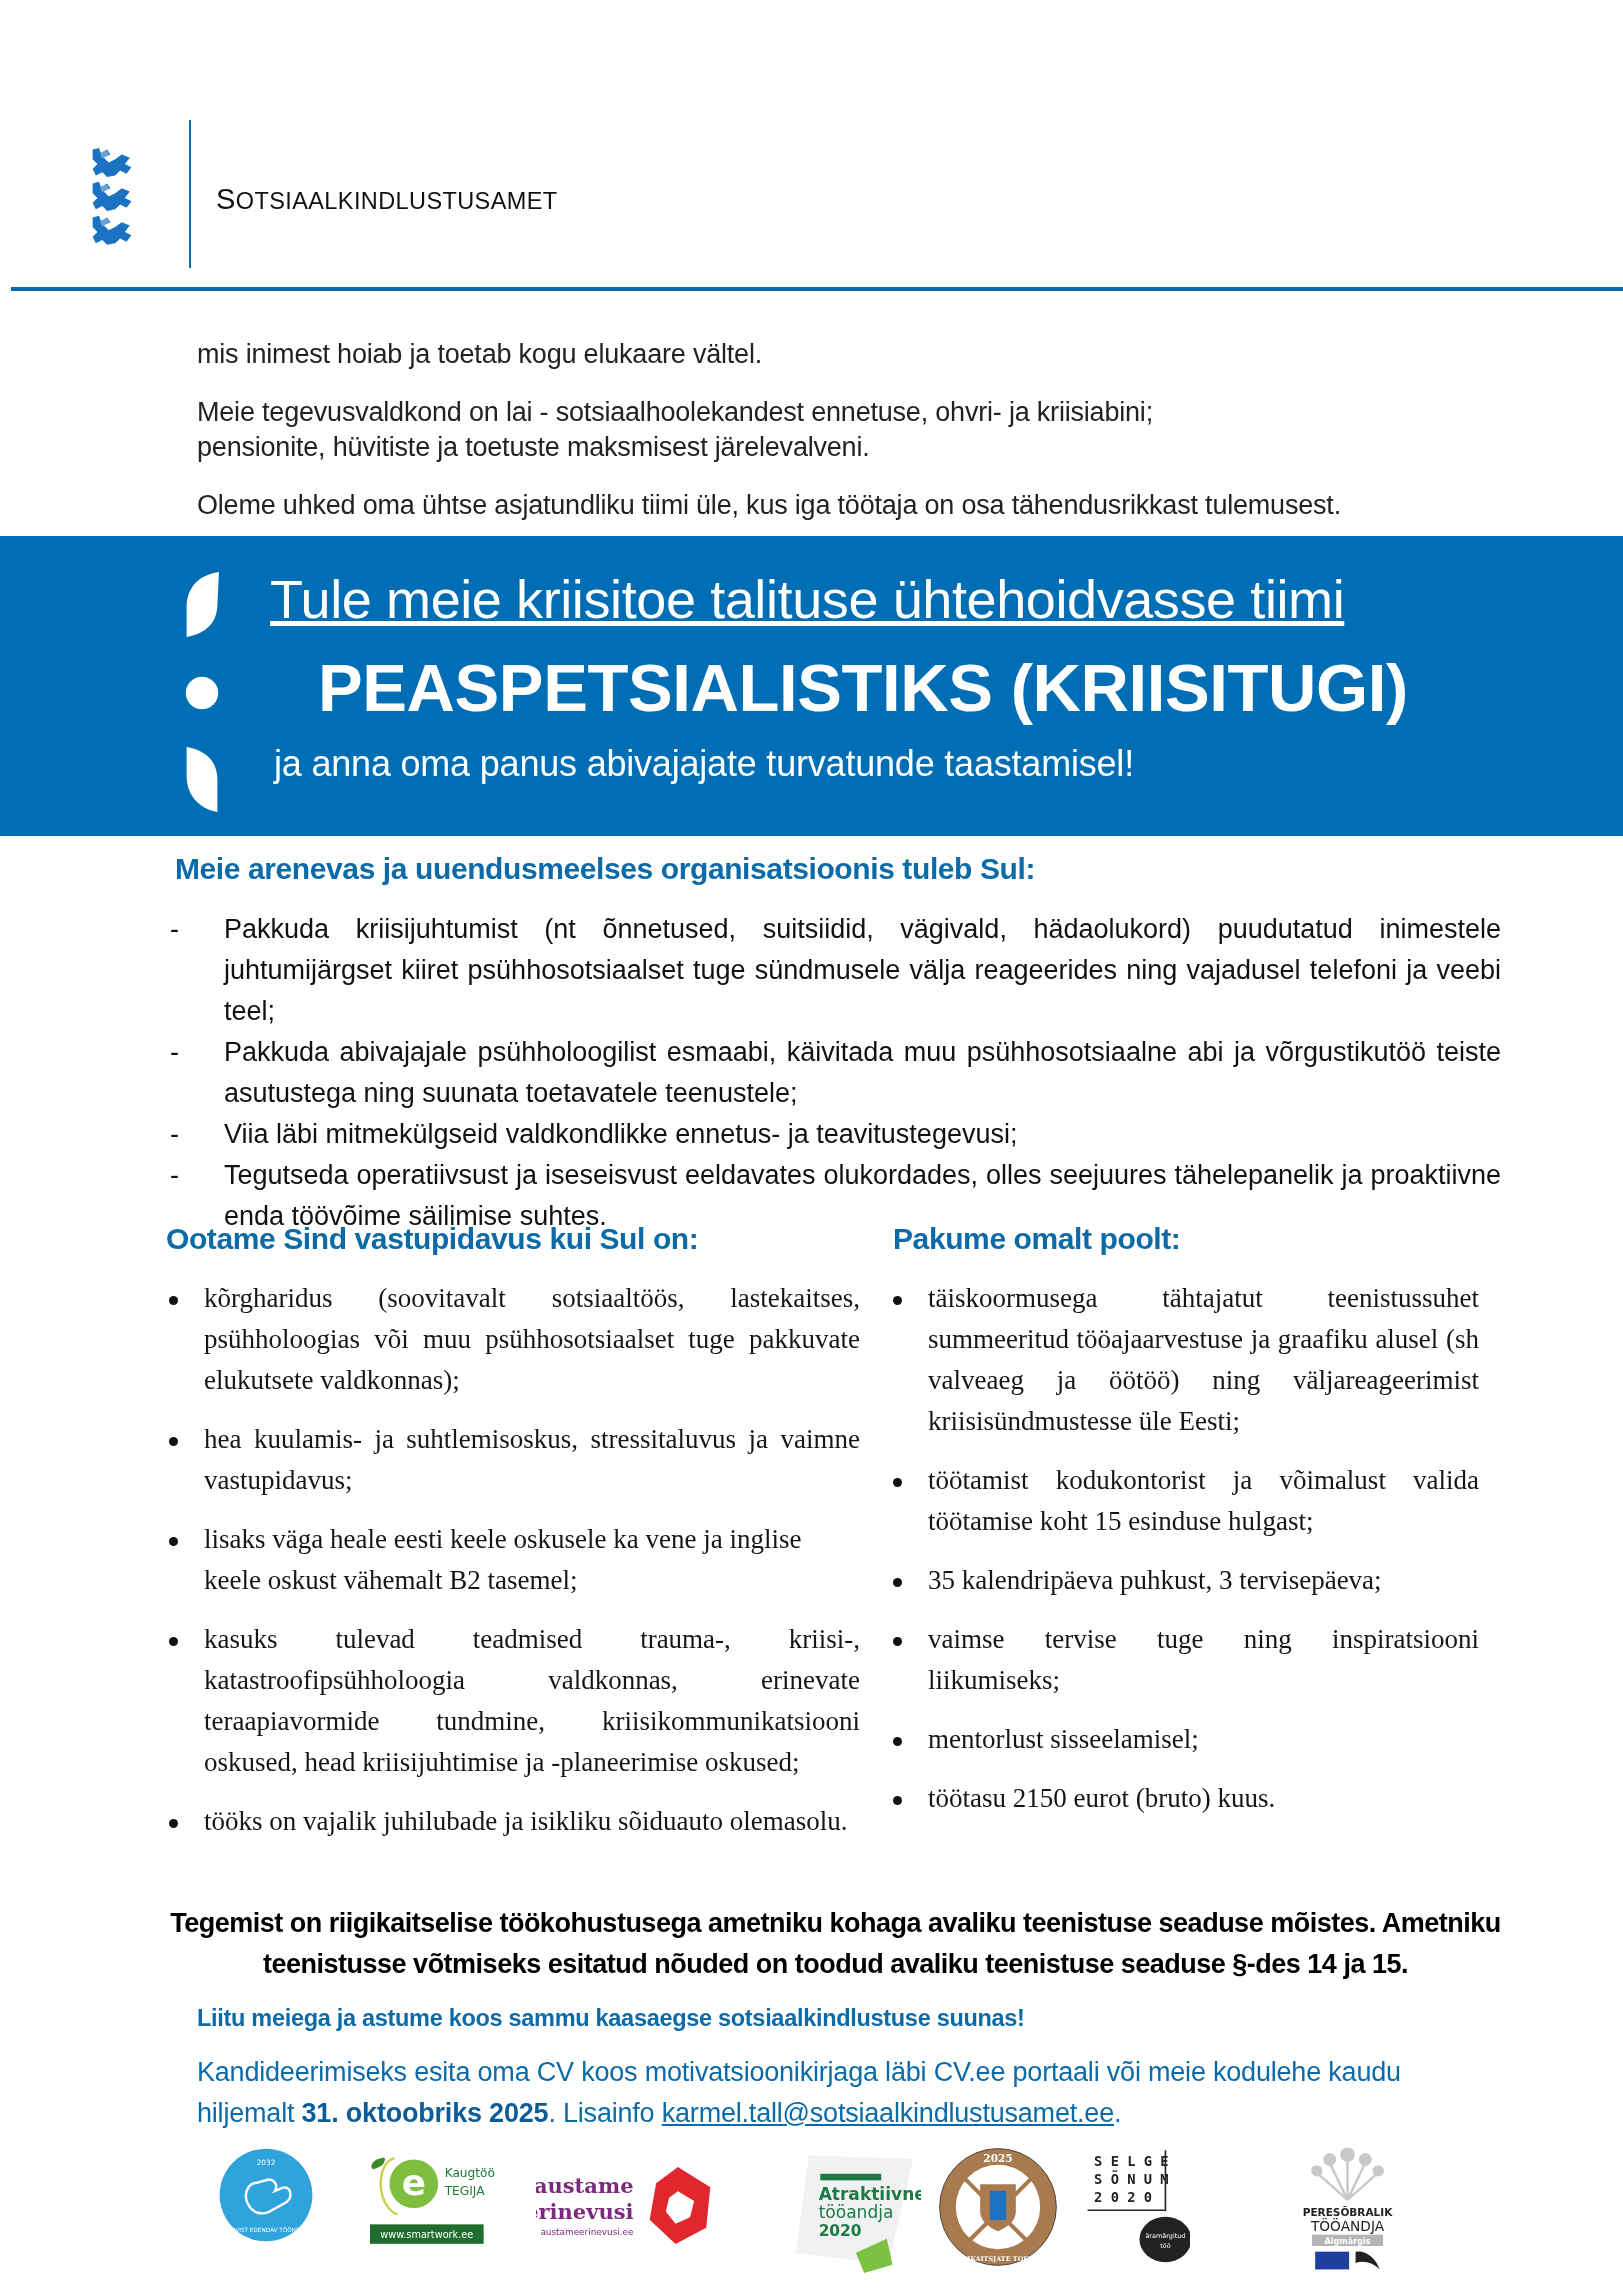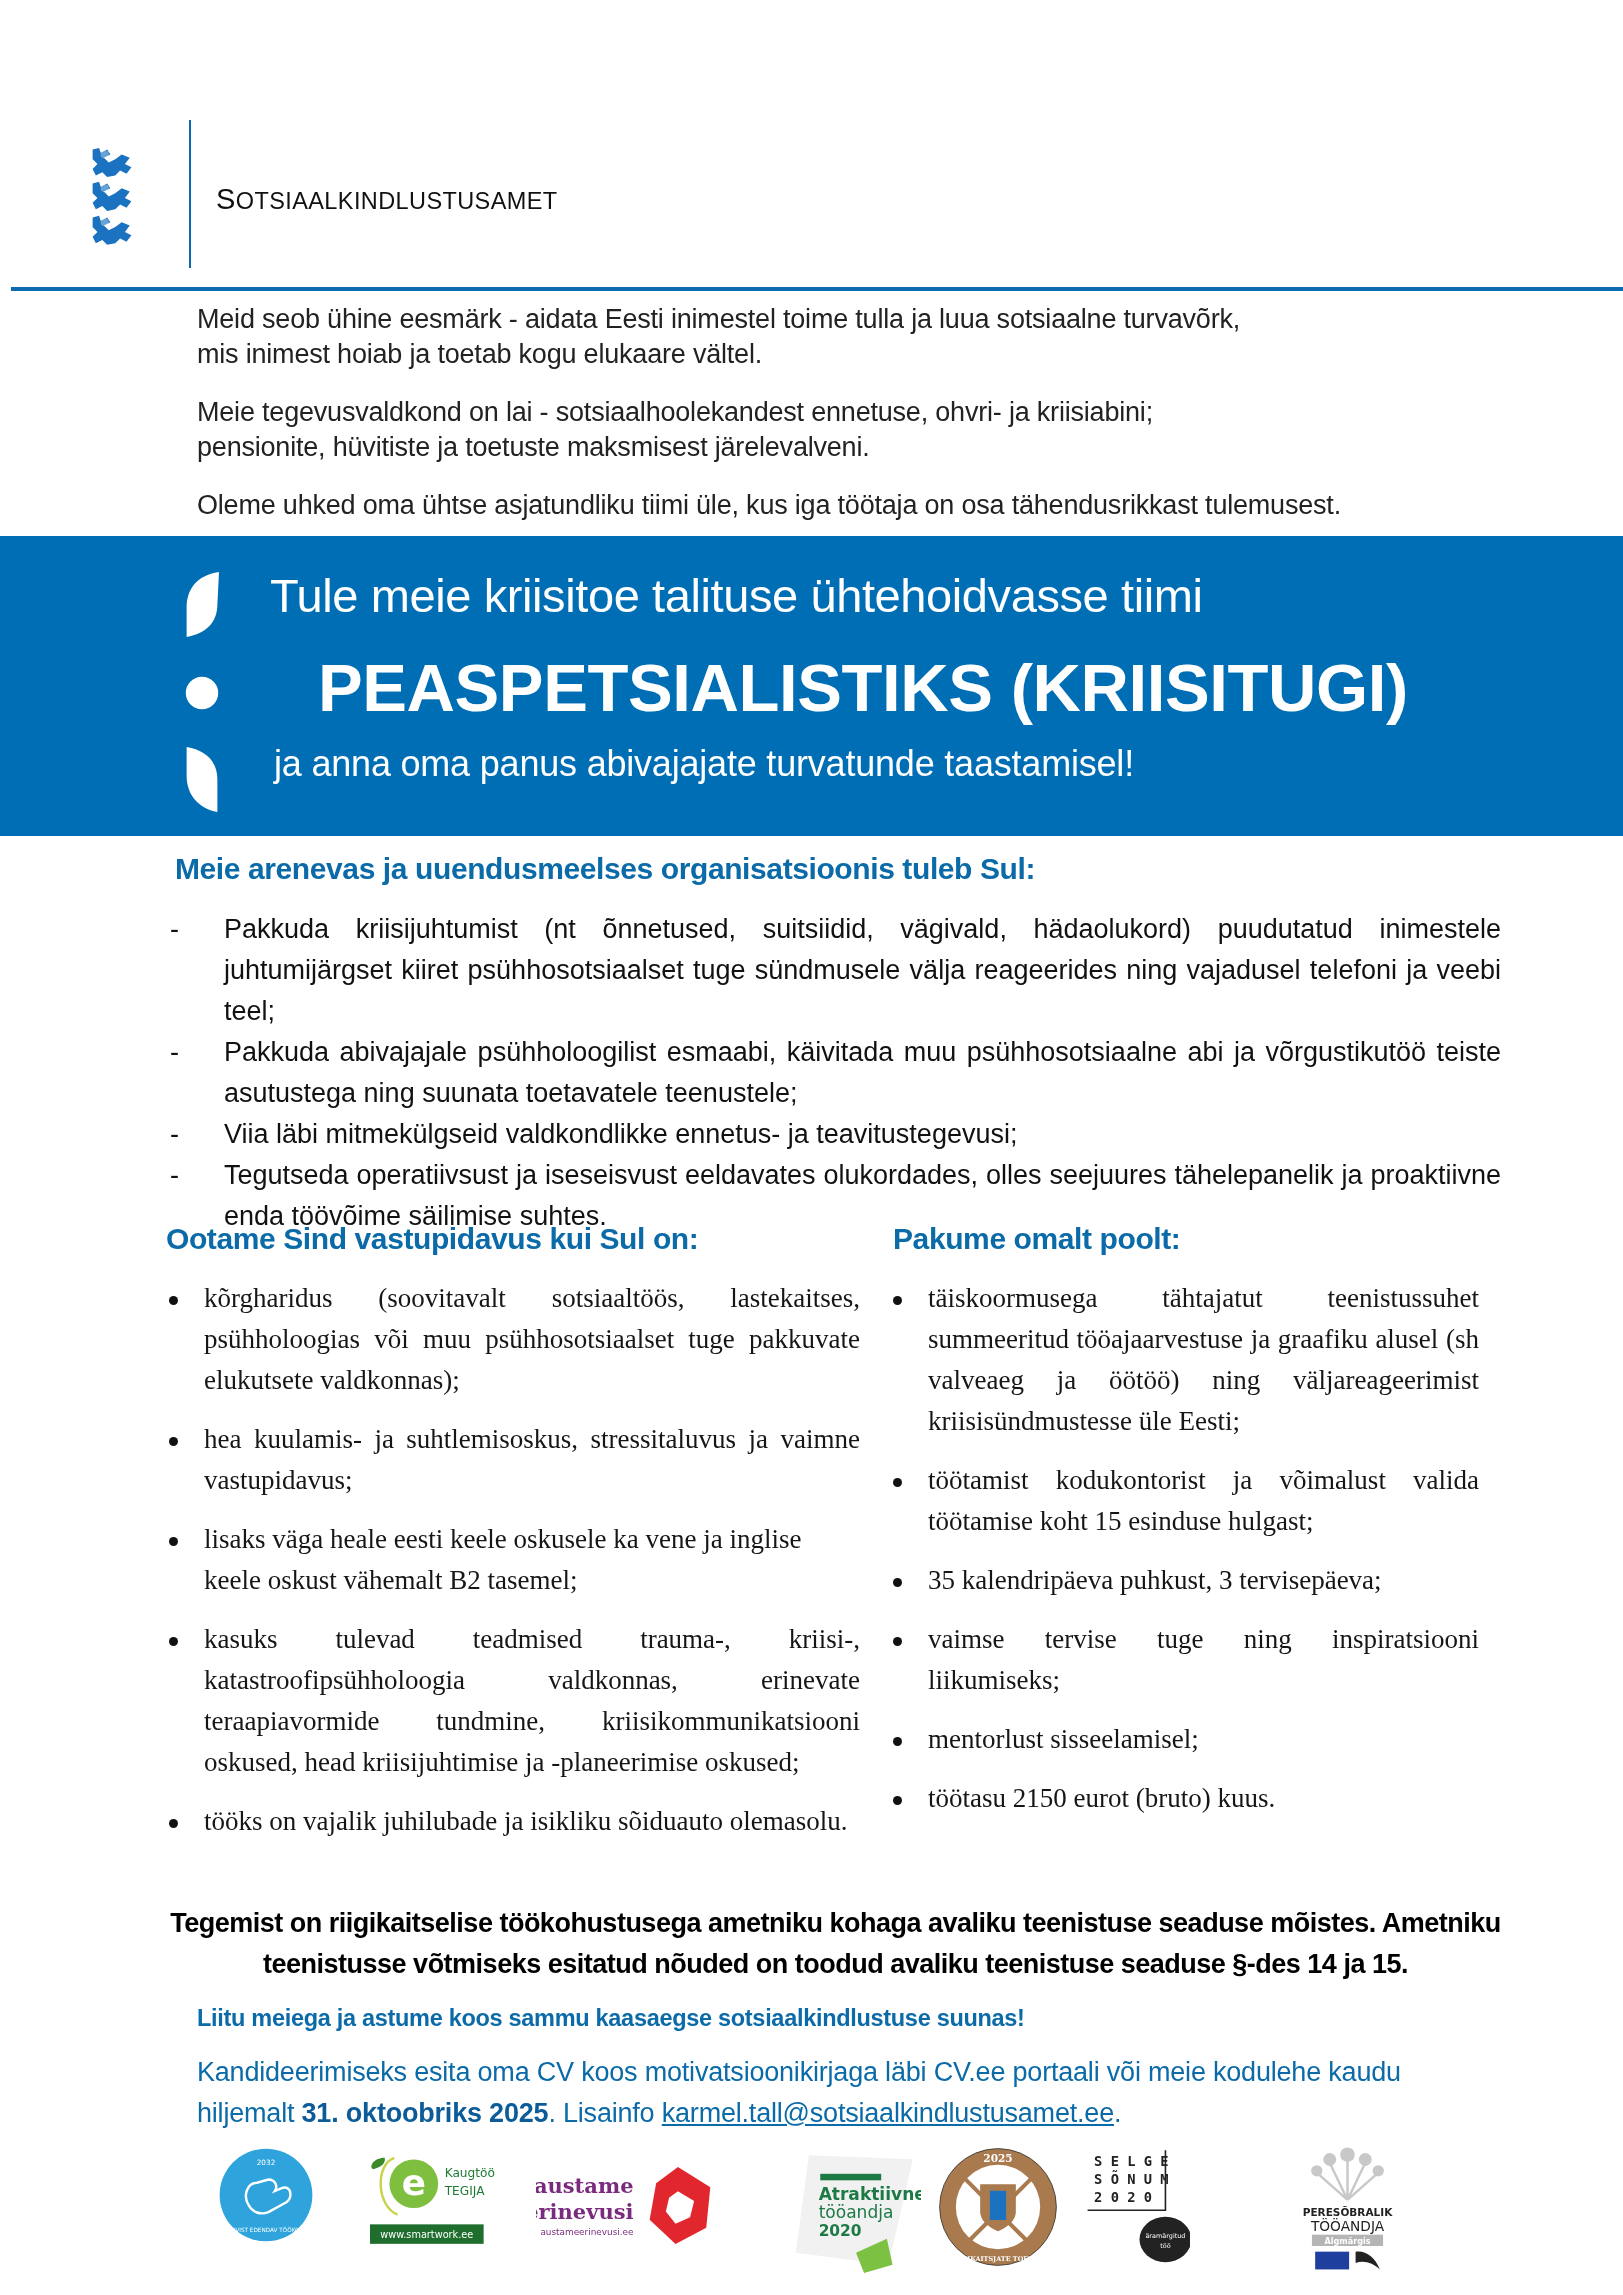--- a/index.html
+++ b/index.html
@@ -16,21 +16,21 @@
   .brand-word .cap { font-size: 29px; }
   .header-rule { left: 11.4px; top: 287px; width: 1612px; height: 4px; background: #0b6ab0; }
 
   
   .intro { left: 197px; top: 302px; width: 1299px; font-size: 27px; line-height: 35px; color: #222; letter-spacing: -0.2px; }
   .intro p { margin: 0 0 23px 0; }
 
   
   .banner { left: 0; top: 536px; width: 1623px; height: 300px; background: #006eb5; }
   .banner-deco { left: 185px; width: 34px; }
-  .b-title { left: 270px; top: 568px; color: #fff; font-size: 47px; letter-spacing: -0.4px; }
+  .b-title { left: 270px; top: 568px; color: #fff; font-size: 54px; letter-spacing: -0.4px; text-decoration: underline; }
   .b-job { left: 270px; top: 649px; color: #fff; font-size: 67px; font-weight: 700; letter-spacing: -0.4px; margin-left: 48px; }
   .b-sub { left: 274px; top: 743px; color: #fff; font-size: 36px; letter-spacing: -0.2px; }
 
   
   .h-blue { color: #0b6aa8; font-weight: 700; font-size: 30px; letter-spacing: -0.4px; }
   .duties-h { left: 175px; top: 852px; }
   .duties { left: 170px; top: 909px; width: 1331px; font-size: 27px; line-height: 41px; color: #111; }
   .duties .row { display: flex; text-align: justify; }
   .duties .dash { width: 54px; flex: 0 0 54px; }
   .duties .txt { flex: 1; }
@@ -83,21 +83,21 @@
   </svg>
 </div>
 <div class="abs header-vline"></div>
 <div class="abs brand-word">
   <span class="cap">S</span><span>OTSIAALKINDLUSTUSAMET</span>
 </div>
 <div class="abs header-rule"></div>
 
 <div class="abs intro">
   <p>
-    <span>Meid seob ühine eesmärk - aidata Eesti inimestel toime tulla ja luua sotsiaalne turvavõrk,</span><br>
+    <br>
     <span>mis inimest hoiab ja toetab kogu elukaare vältel.</span>
   </p>
   <p>
     <span>Meie tegevusvaldkond on lai - sotsiaalhoolekandest ennetuse, ohvri- ja kriisiabini;</span><br>
     <span>pensionite, hüvitiste ja toetuste maksmisest järelevalveni.</span>
   </p>
   <p>
     <span>Oleme uhked oma ühtse asjatundliku tiimi üle, kus iga töötaja on osa tähendusrikkast tulemusest.</span>
   </p>
 </div>

